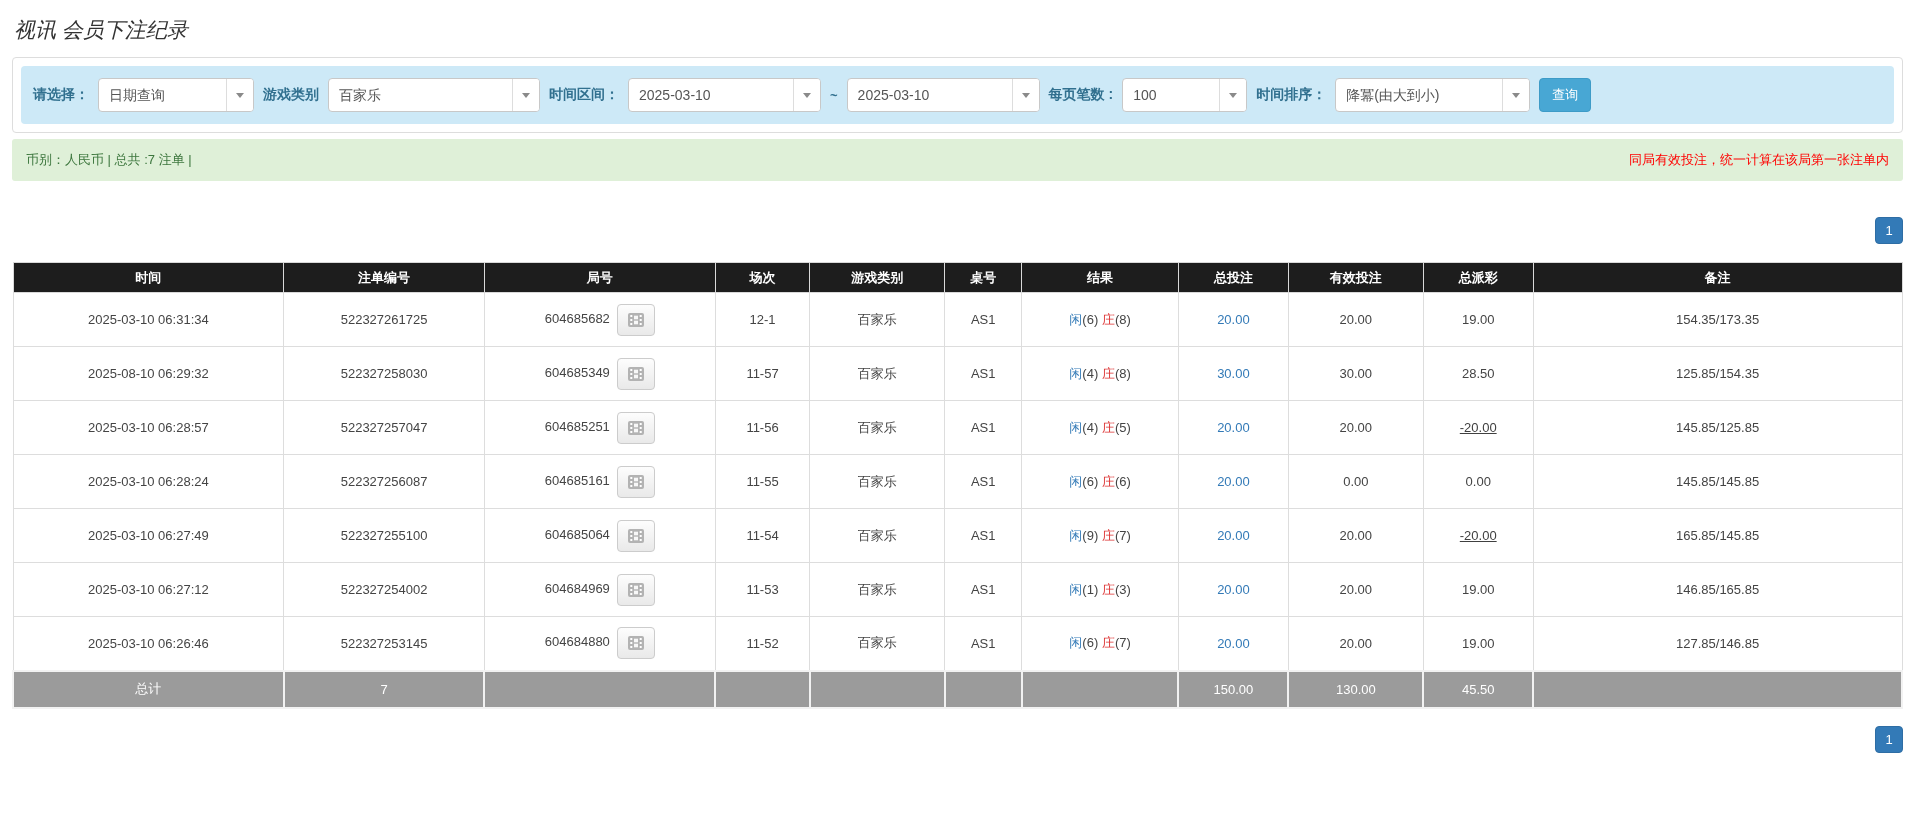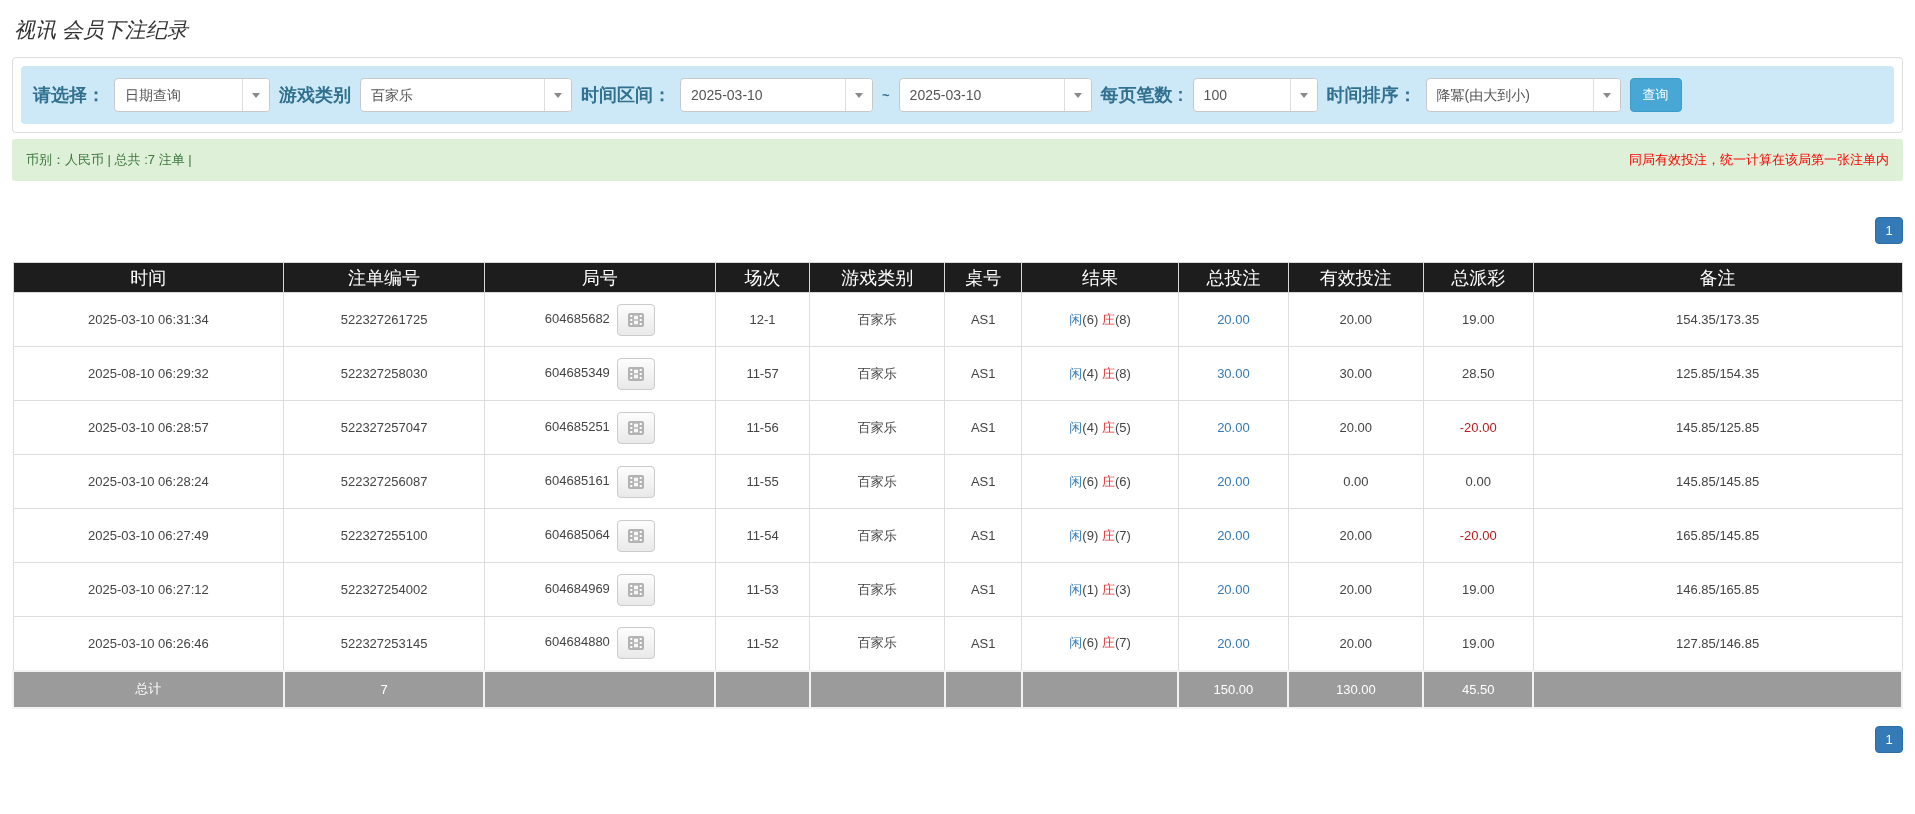--- a/index.html
+++ b/index.html
@@ -20,21 +20,21 @@
   
   .filter-panel {
     border:1px solid #ddd; border-radius:4px; background:#fff;
     padding:8px;
   }
   .filter-bar {
     background:#cde9f7; border-radius:4px;
     height:58px; display:flex; align-items:center;
     padding:0 12px; gap:9px; white-space:nowrap;
   }
-  .flabel { font-weight:bold; color:#31708f; font-size:18px; }
+  .flabel { font-weight:bold; color:#31708f; font-size:14px; }
   .tilde { color:#31708f; font-weight:bold; }
   .select {
     display:flex; align-items:stretch; background:#fff;
     border:1px solid #c8c8c8; border-radius:4px; height:34px;
     overflow:hidden; cursor:pointer;
   }
   .select .val {
     flex:1; padding:8px 10px 0 10px; font-size:14px; color:#555;
     overflow:hidden;
   }
@@ -72,37 +72,37 @@
     border:1px solid #2e6da4; border-radius:4px; color:#fff;
     font-size:13px; cursor:pointer; font-family:inherit;
   }
 
   
   table.records {
     width:100%; border-collapse:collapse; table-layout:fixed;
     font-size:13px;
   }
   table.records th {
-    background:#1d1d1d; color:#fff; font-weight:normal;
+    background:#1d1d1d; color:#fff; font-weight:bold;
     height:30px; border:1px solid #d9d9d9; text-align:center;
-    font-size:18px;
+    font-size:13px;
   }
   table.records td {
     border:1px solid #ddd; height:54px; text-align:center;
     color:#444; background:#fff;
   }
   tr.summary-row td {
     background:#9b9b9b; color:#fff; height:37px;
     border:2px solid #f2f2f2; font-size:13px;
   }
   .bet-link { color:#337ab7; text-decoration:none; cursor:pointer; }
   .player { color:#337ab7; }
   .banker { color:#dd3333; }
   .score { color:#444; }
-  .neg { color:#b91c1c; }
+  .neg { color:#404040;text-decoration:underline; }
   .video-btn {
     display:inline-flex; align-items:center; justify-content:center;
     width:38px; height:32px; border:1px solid #ccc; border-radius:4px;
     background:linear-gradient(#fdfdfd,#e9e9e9);
     margin-left:7px; vertical-align:middle; cursor:pointer;
   }
 </style>
 </head>
 <body>
 

